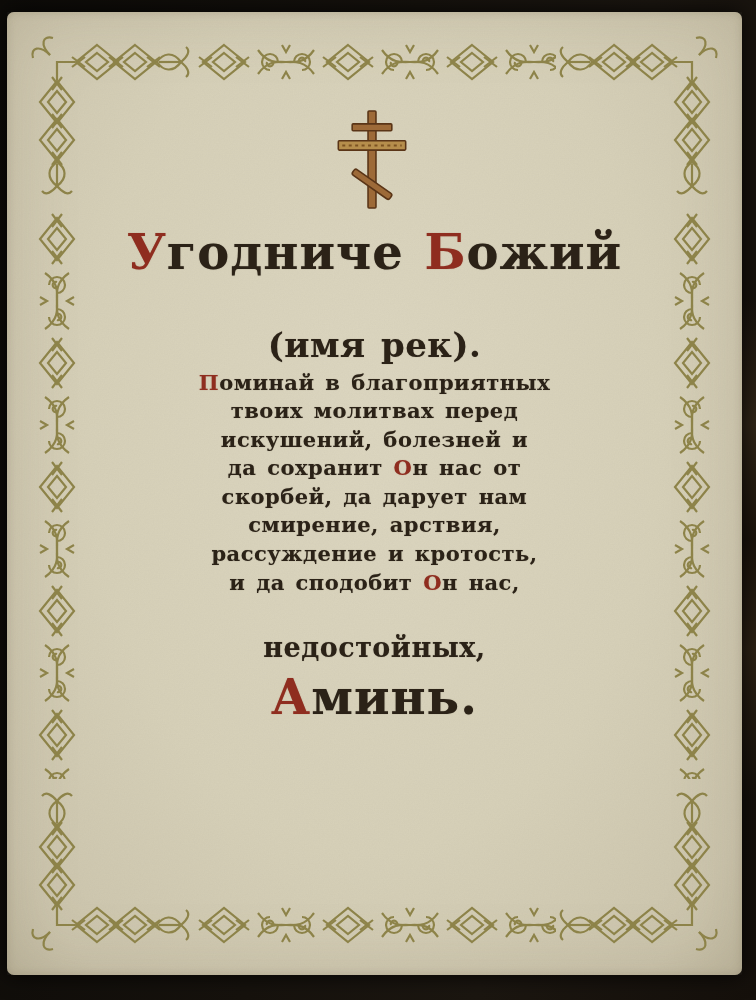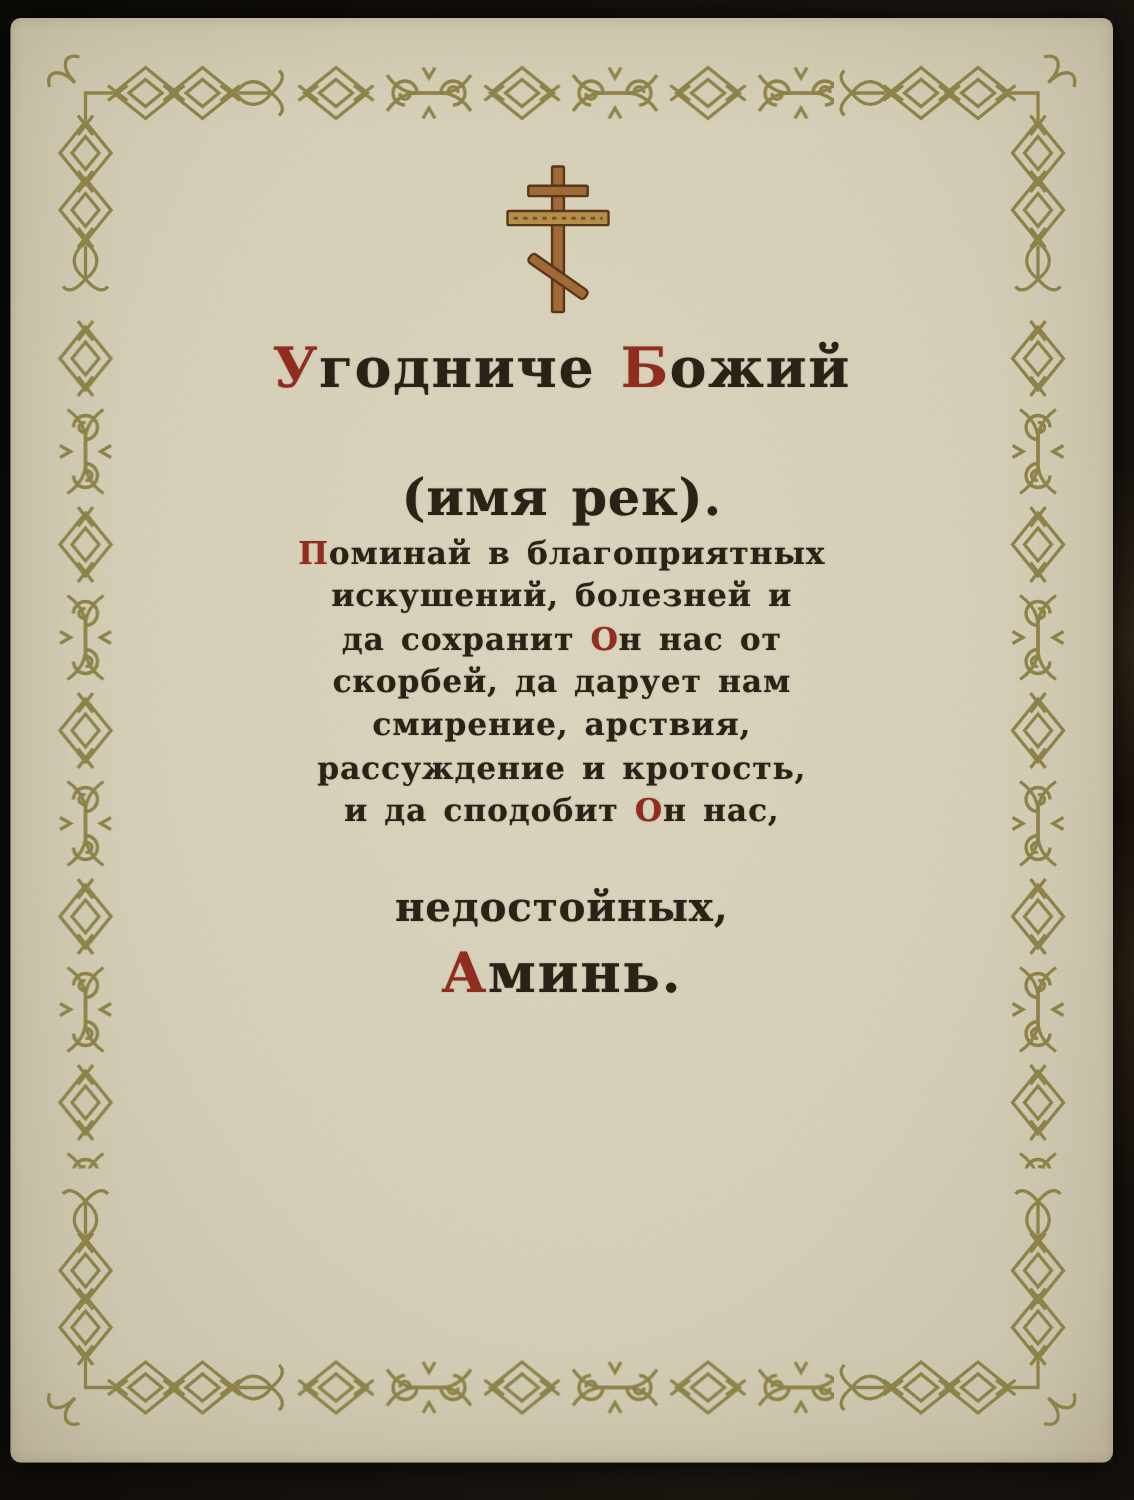--- a/index.html
+++ b/index.html
@@ -32,21 +32,21 @@
   }
   .prayer{
     position:absolute;top:210px;left:55px;right:55px;
     text-align:center;
     font-weight:bold;
     color:#2b2217;
     word-spacing:3px;
     letter-spacing:.5px;
   }
   .line{white-space:nowrap;}
-  .size-xl{font-size:37px;line-height:1.26;letter-spacing:1px;}
+  .size-xl{font-size:48px;line-height:1.26;letter-spacing:1px;}
   .size-lg{font-size:34px;line-height:1.36;margin-top:40px;}
   .size-md{font-size:21px;line-height:1.36;}
   .size-sm{font-size:27px;line-height:1.42;margin-top:32px;}
   .line span{text-shadow:0 0 1px rgba(43,34,23,.35);}
   .line .dark{color:#2b2217;}
   .line .init{color:#8f2d1f;text-shadow:0 0 1px rgba(120,35,20,.4);}
 </style>
 </head>
 <body>
 
@@ -142,20 +142,21 @@
         <rect x="17" y="72.5" width="46" height="7" rx="2.5"></rect>
       </g>
     </g>
     <line x1="10" y1="36.8" x2="70" y2="36.8" stroke="#7c5322" stroke-width="2" stroke-dasharray="3 3.5"></line>
   </svg>
 
   <div class="prayer">
     <div class="line size-xl"><span class="init">У</span><span class="dark">годниче </span><span class="init">Б</span><span class="dark">ожий</span></div>
     <div class="line size-lg"><span class="dark">(имя рек).</span></div>
     <div class="line size-md"><span class="init">П</span><span class="dark">оминай в благоприятных</span></div>
+    <div class="line size-md"><span class="dark">твоих молитвах перед</span></div>
     <div class="line size-md"><span class="dark">искушений, болезней и</span></div>
     <div class="line size-md"><span class="dark">да сохранит </span><span class="init">О</span><span class="dark">н нас от</span></div>
     <div class="line size-md"><span class="dark">скорбей, да дарует нам</span></div>
     <div class="line size-md"><span class="dark">смирение, арствия,</span></div>
     <div class="line size-md"><span class="dark">рассуждение и кротость,</span></div>
     <div class="line size-md"><span class="dark">и да сподобит </span><span class="init">О</span><span class="dark">н нас,</span></div>
     <div class="line size-sm"><span class="dark">недостойных,</span></div>
     <div class="line size-xl"><span class="init">А</span><span class="dark">минь.</span></div>
   </div>
 

